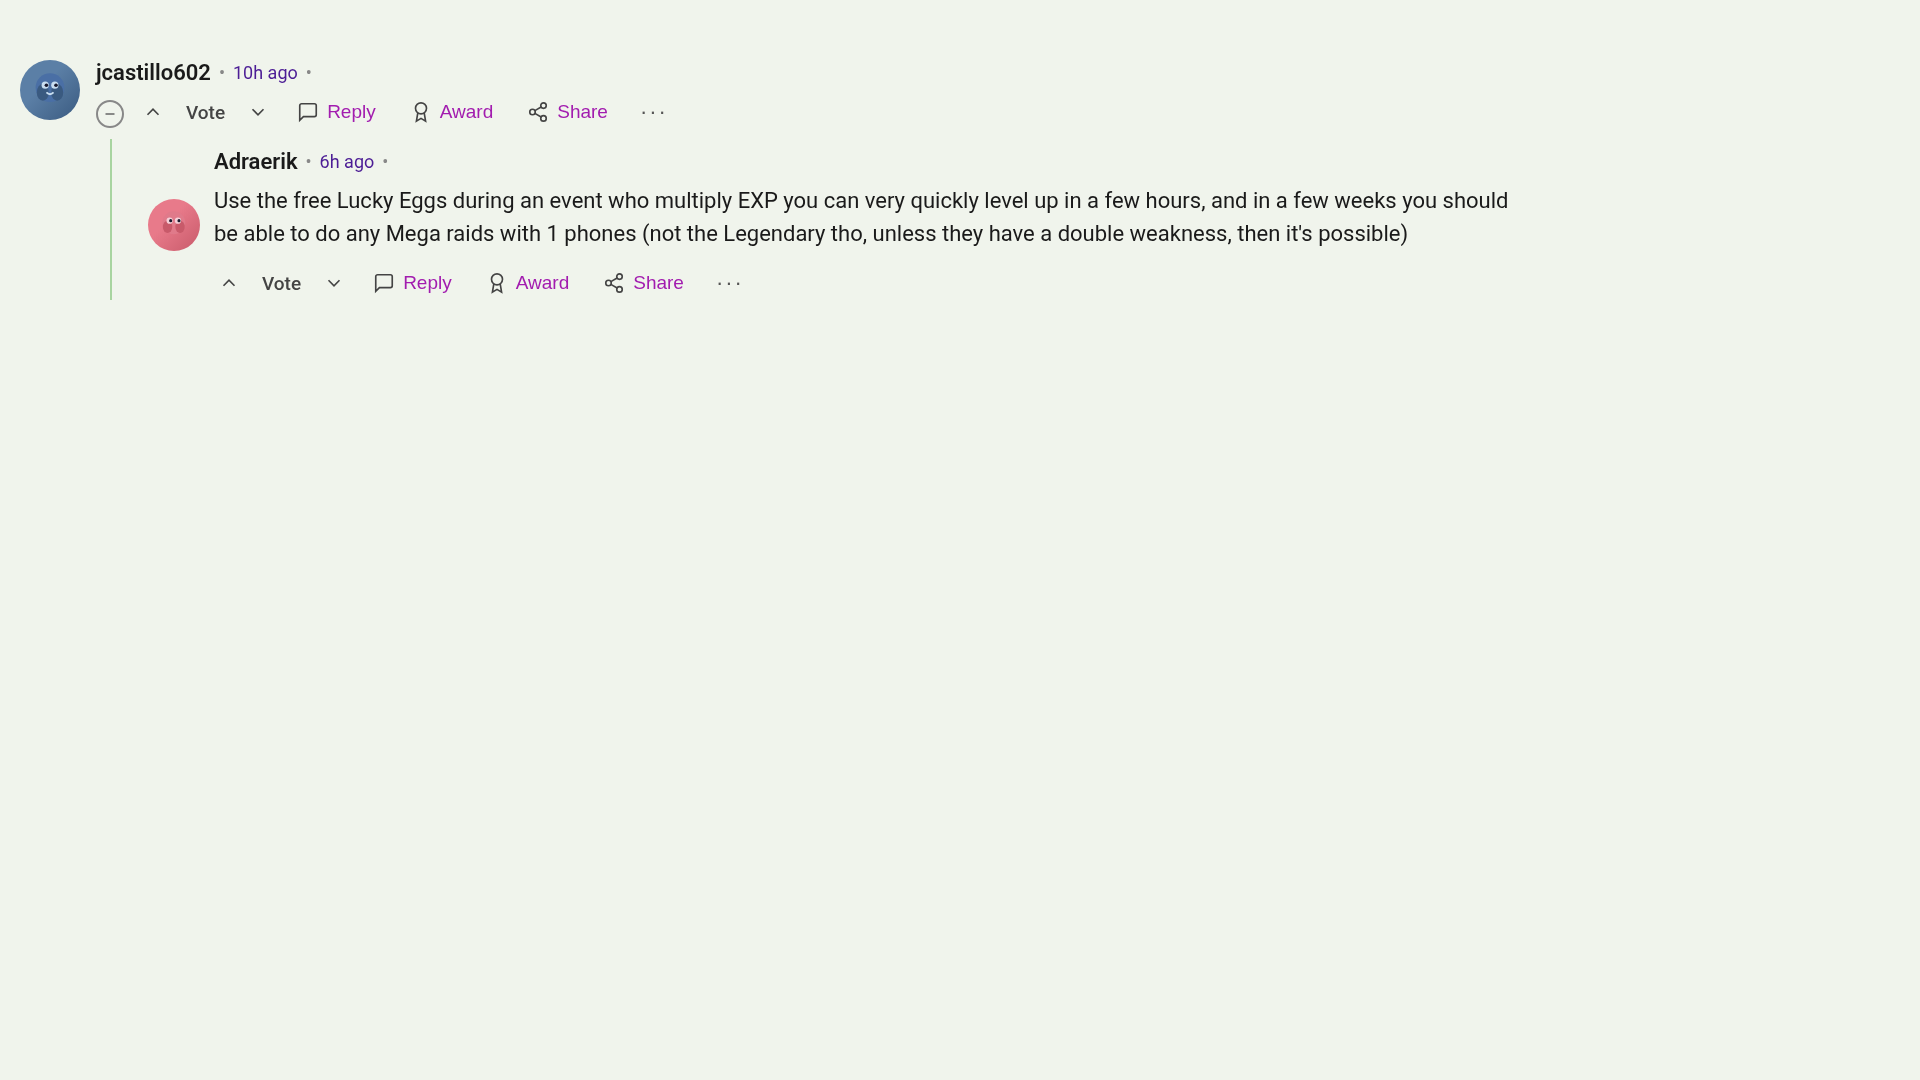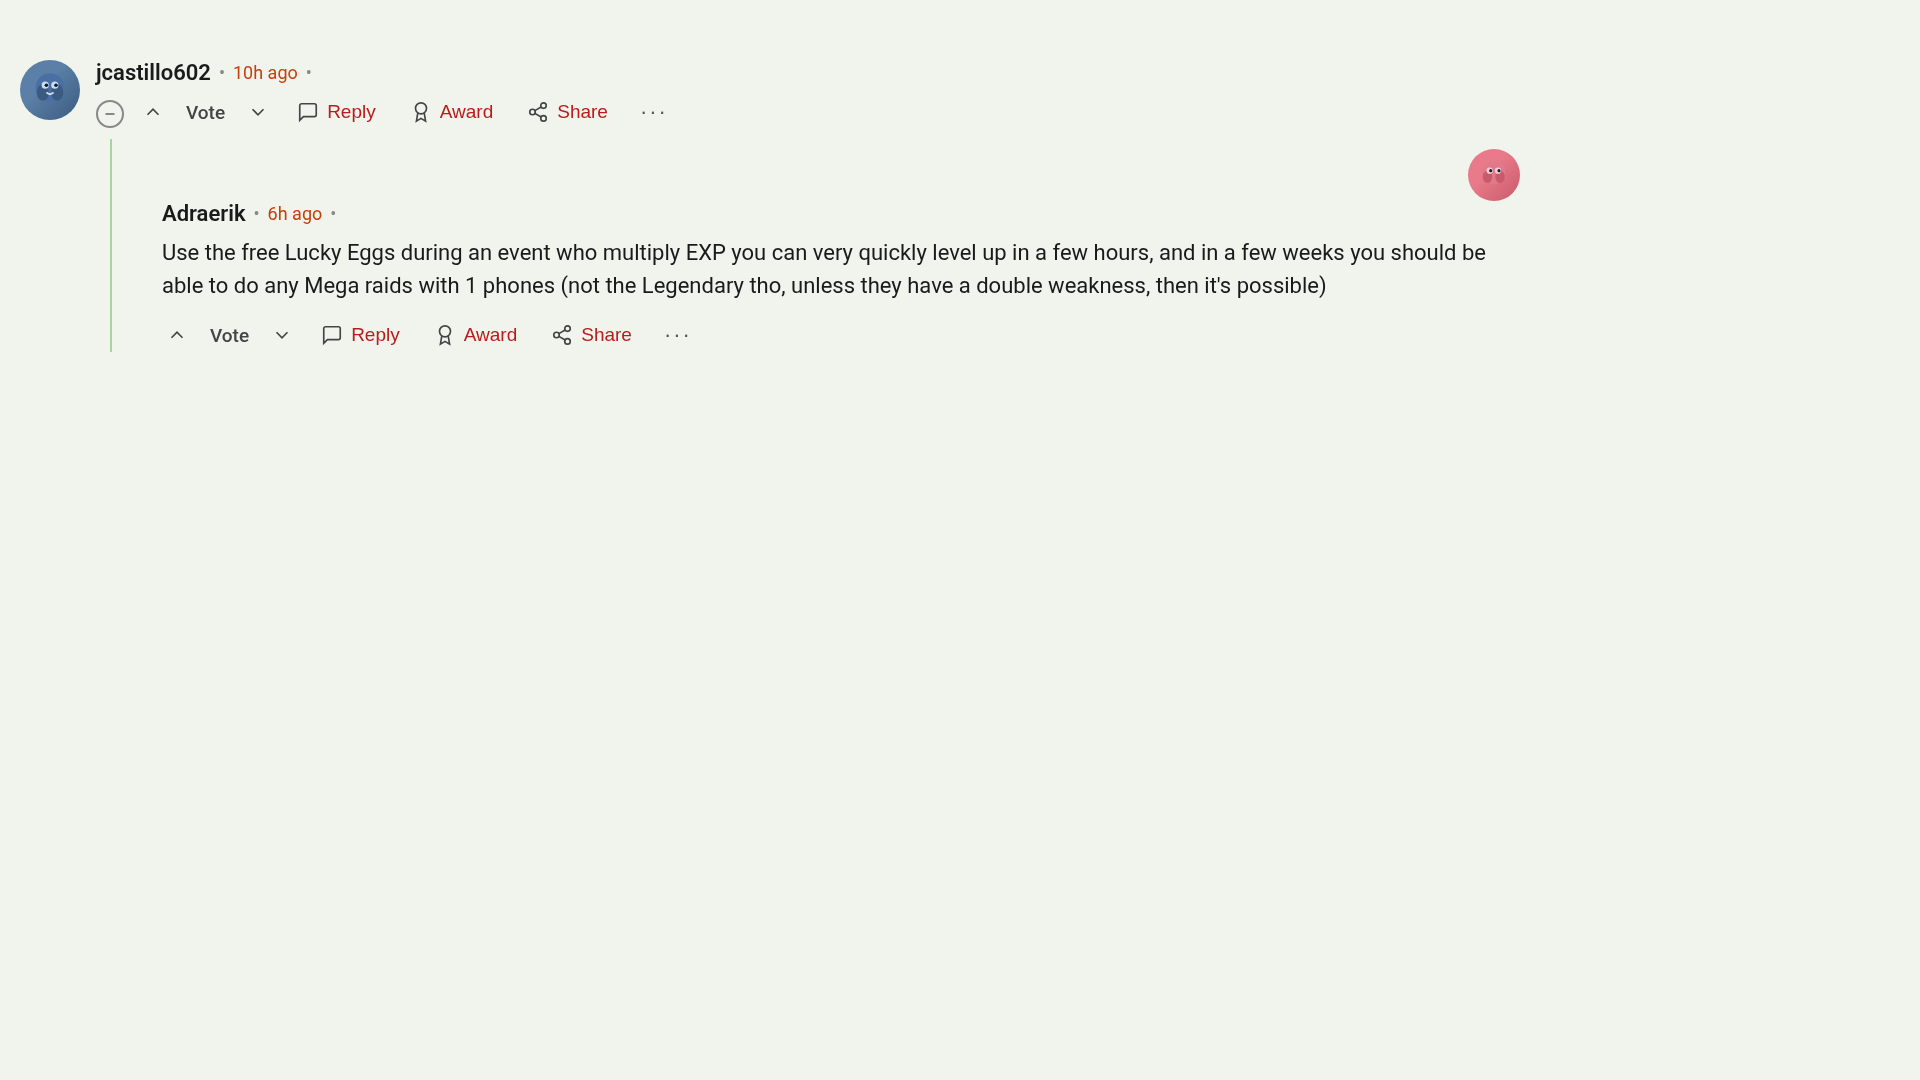--- a/index.html
+++ b/index.html
@@ -73,21 +73,21 @@
       color: #1a1a1a;
     }
 
     .dot {
       color: #888;
       font-size: 18px;
     }
 
     .timestamp {
       font-size: 18px;
-      color: #c2410c;
+      color: #4c1d95;
     }
 
     .comment-text {
       font-size: 22px;
       line-height: 1.5;
       color: #1a1a1a;
       margin-bottom: 16px;
       max-width: 1380px;
     }
 
@@ -99,21 +99,21 @@
     }
 
     .action-btn {
       display: flex;
       align-items: center;
       gap: 8px;
       background: none;
       border: none;
       cursor: pointer;
       font-size: 19px;
-      color: #b91c1c;
+      color: #a21caf;
       padding: 6px 10px;
       border-radius: 4px;
     }
 
     .action-btn svg {
       width: 22px;
       height: 22px;
       stroke: #444;
       fill: none;
       stroke-width: 1.8;
@@ -252,21 +252,21 @@
       </div>
     </div>
   </div>
 
   <div style="display:flex; flex-direction:row; margin-left: 76px;">
 
     <div style="width:2px; background-color:#a8d4a0; min-height:100%; margin-left:14px; flex-shrink:0;"></div>
 
     <div style="padding-left: 36px; flex:1;">
 
-      <div style="display:flex; flex-direction:column; align-items:flex-end; padding-top:10px;">
+      <div style="display:flex; align-items:center; padding-top:10px;">
 
         <div class="avatar avatar-reply">
           <svg viewBox="0 0 40 40" fill="none" xmlns="http://www.w3.org/2000/svg">
             <circle cx="20" cy="18" r="11" fill="#e07a8a"></circle>
             <ellipse cx="14" cy="22" rx="4.5" ry="6" fill="#c85a6a"></ellipse>
             <ellipse cx="26" cy="22" rx="4.5" ry="6" fill="#c85a6a"></ellipse>
             <circle cx="16" cy="16" r="3" fill="#f5d0d8"></circle>
             <circle cx="24" cy="16" r="3" fill="#f5d0d8"></circle>
             <circle cx="17" cy="16" r="1.5" fill="#1a1a2e"></circle>
             <circle cx="25" cy="16" r="1.5" fill="#1a1a2e"></circle>

